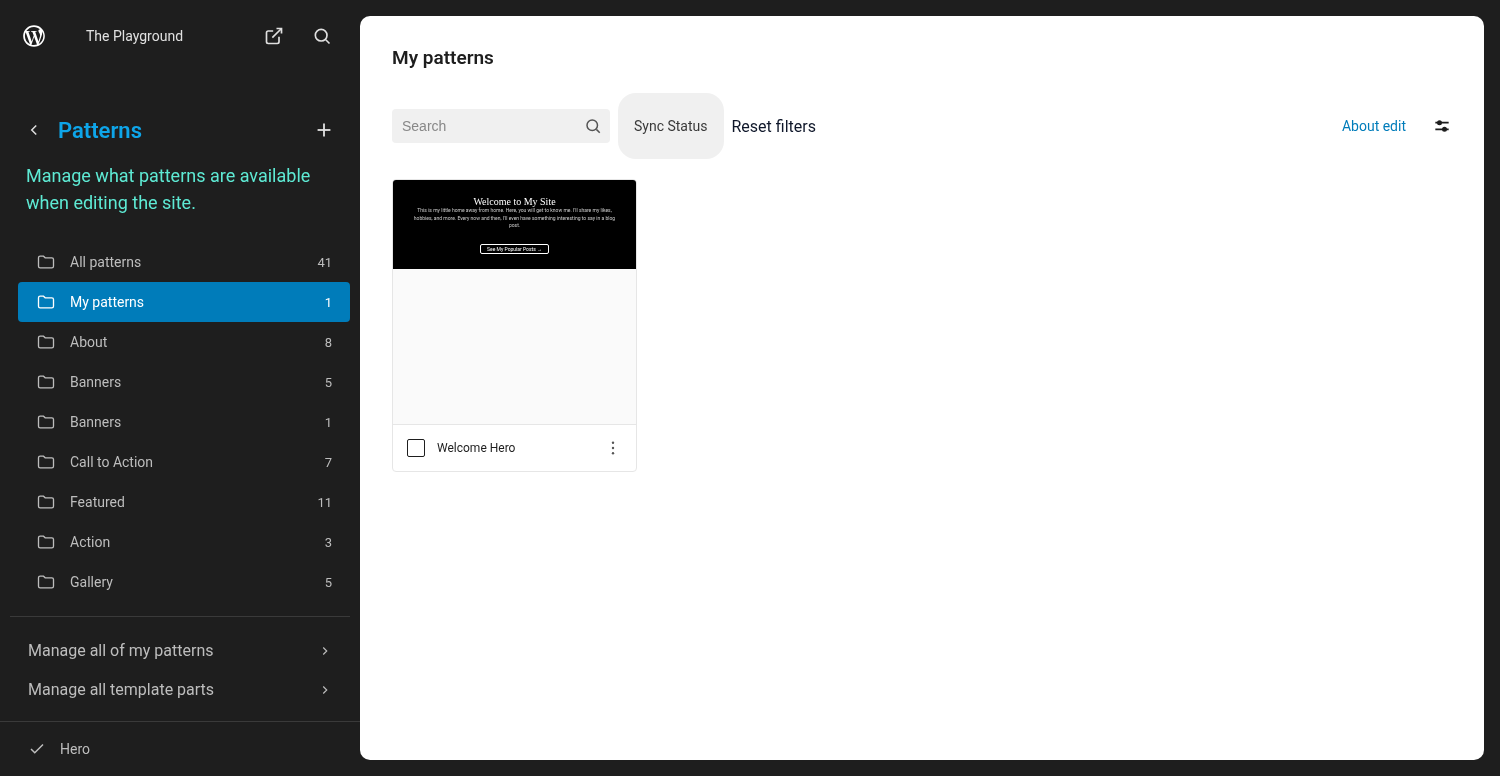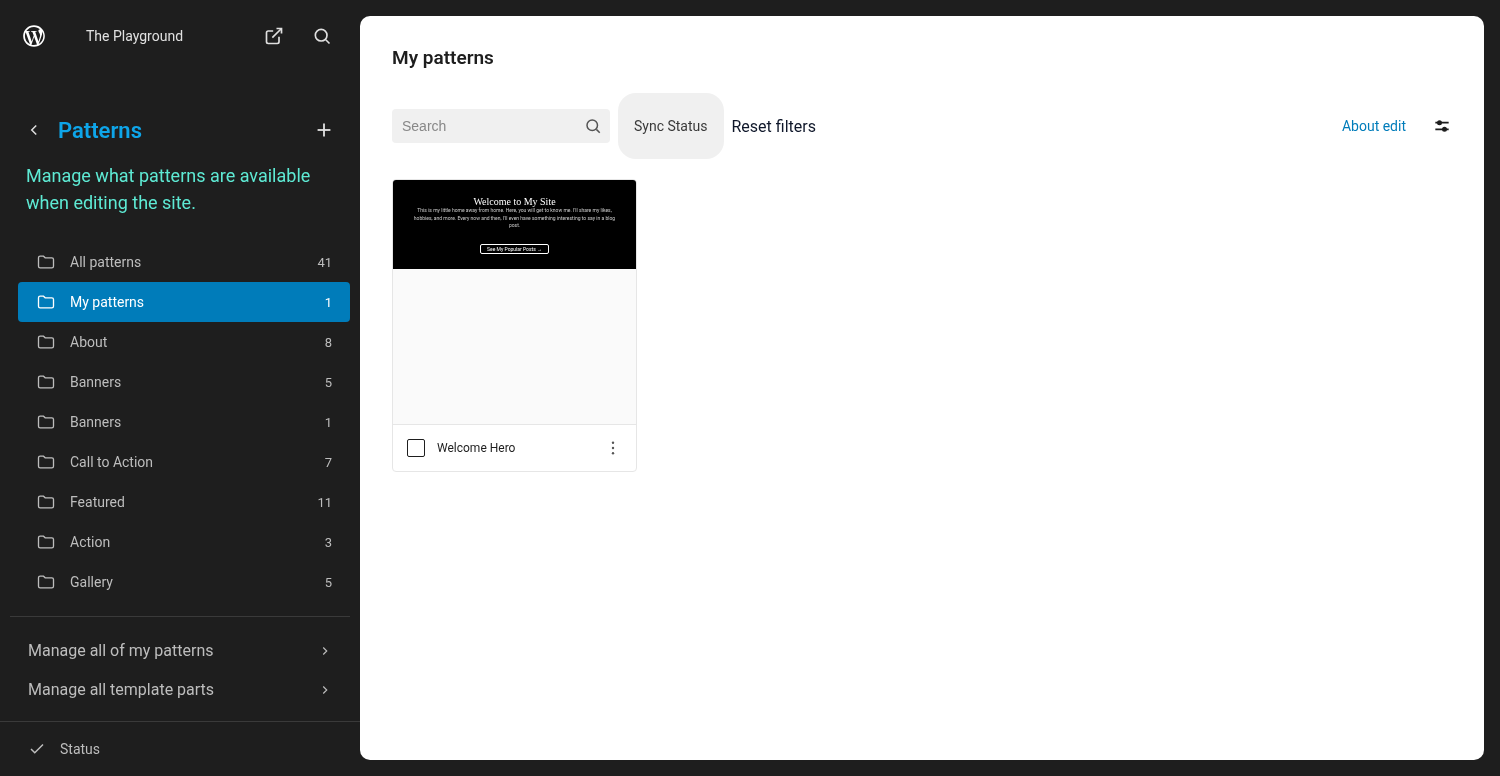--- a/index.html
+++ b/index.html
@@ -213,21 +213,21 @@
         </span>
     </div>
   </div>
 
   <div class="sb-footer">
     <span>
         <svg width="18" height="18" viewBox="0 0 24 24" fill="none" stroke="currentColor" stroke-width="2">
           <polyline points="20 6 9 17 4 12"></polyline>
         </svg>
       </span>
-    <span>Status</span>
+    <span>Hero</span>
   </div>
 
 </div>
 
 <div class="main">
   <div class="main-header">My patterns</div>
 
   <div class="toolbar">
     <div class="search-wrap">
       <input class="search-input" type="text" placeholder="Search" style="">

